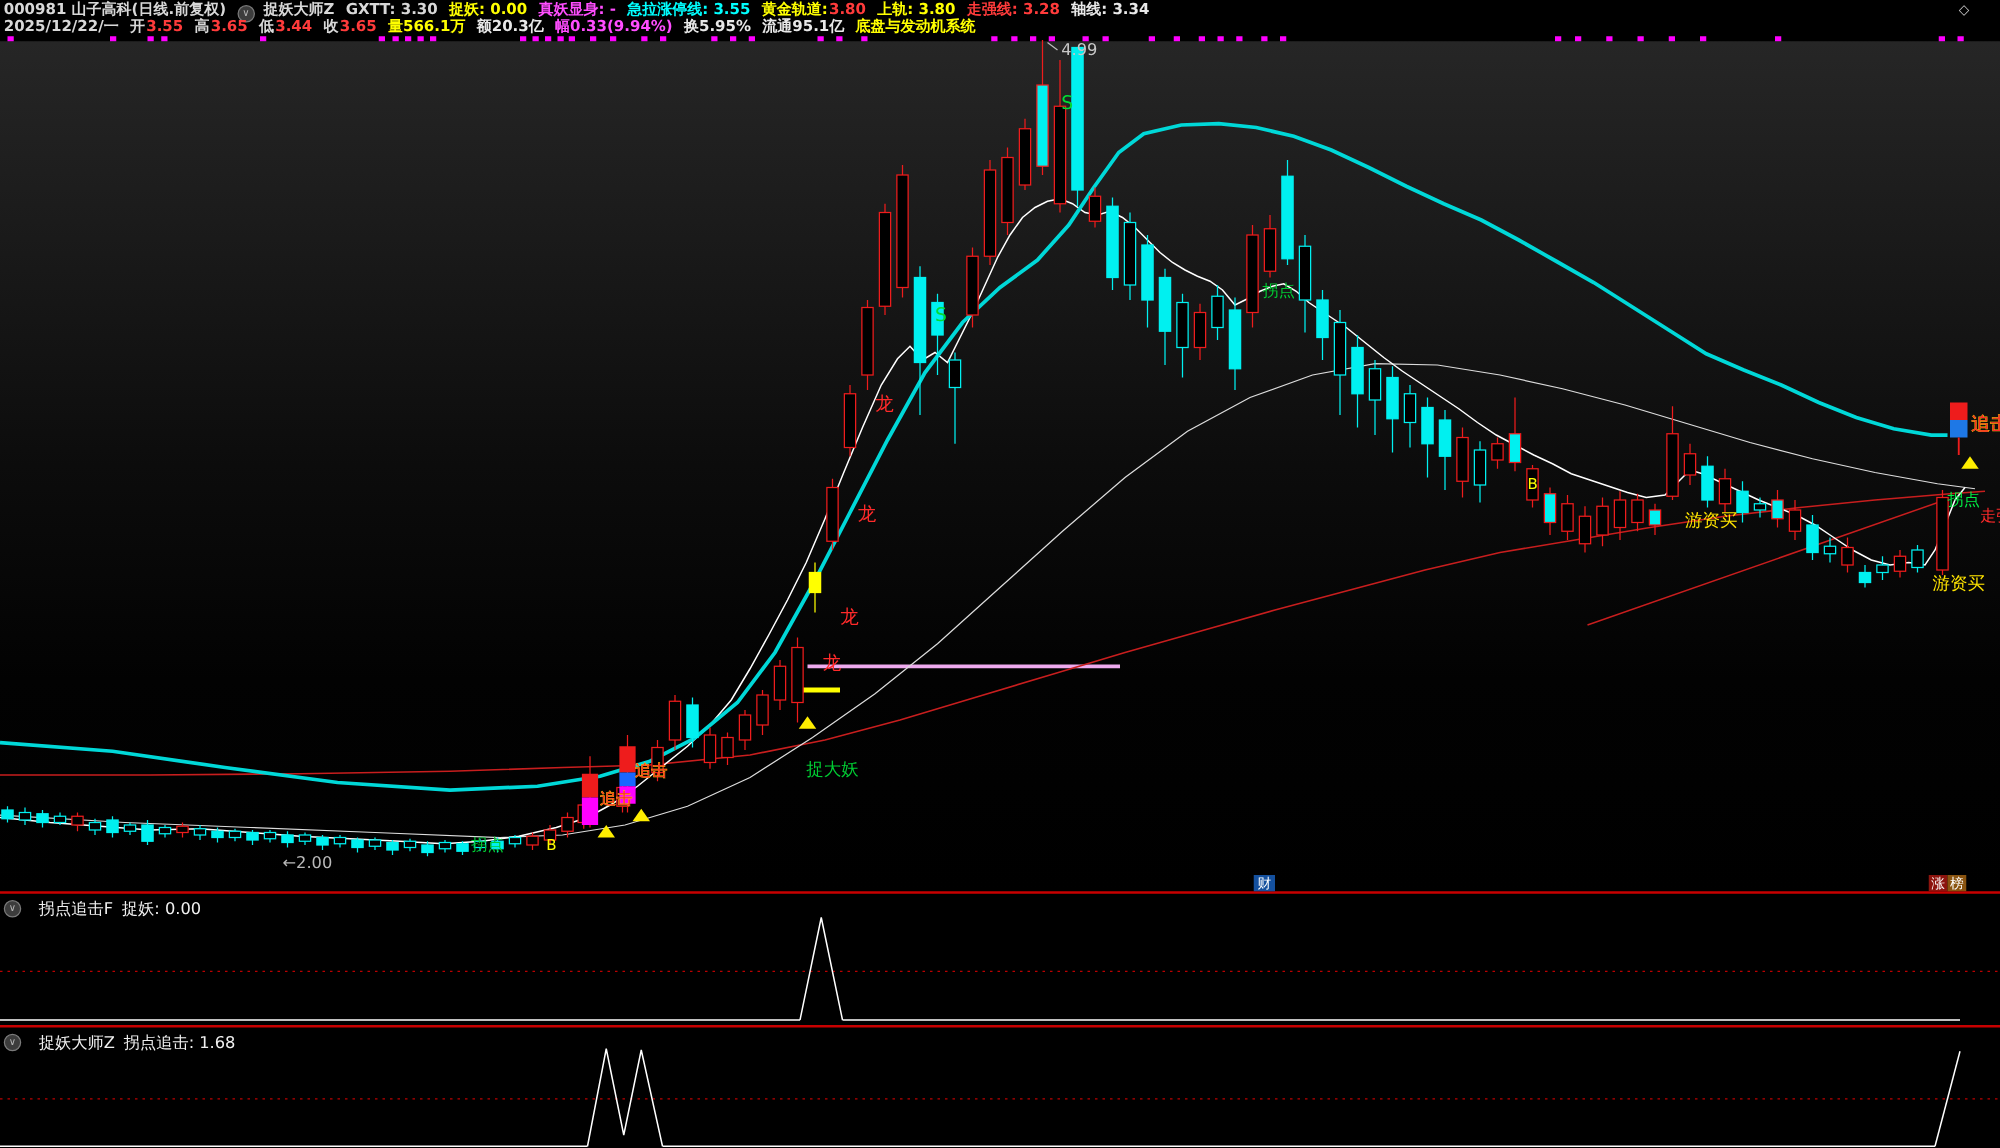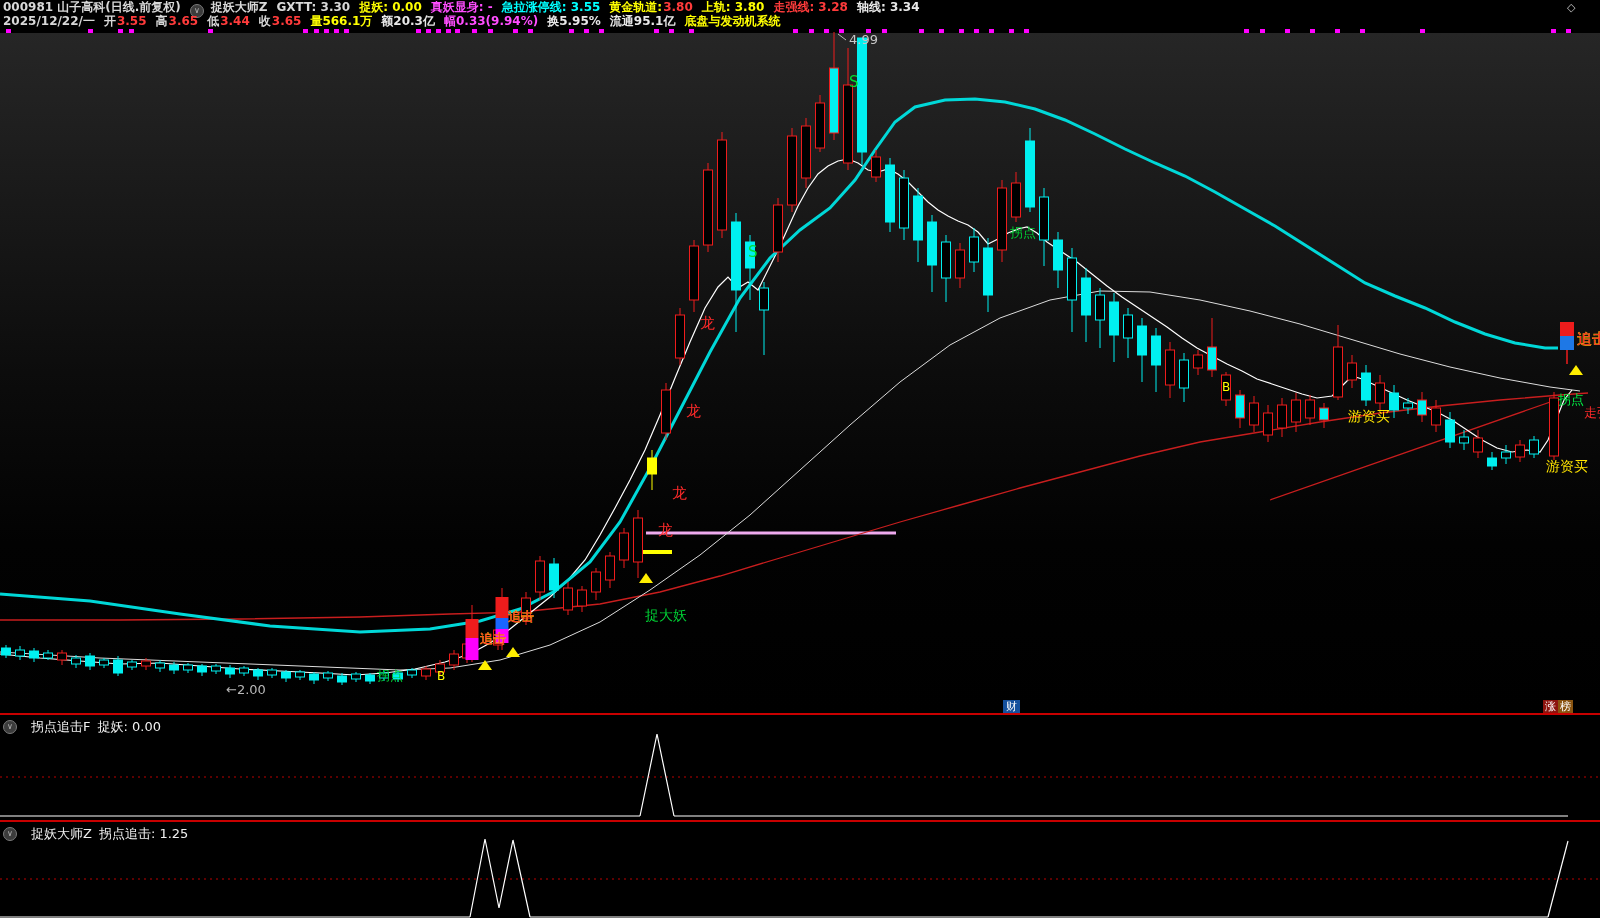--- a/index.html
+++ b/index.html
@@ -361,17 +361,17 @@
   </svg>
 
 <div class="panel-label" id="p2label">
   <span class="circ">∨</span>
   <span>拐点追击F</span>
   <span>捉妖: 0.00</span>
 </div>
 <div class="panel-label" id="p3label">
   <span class="circ">∨</span>
   <span>捉妖大师Z</span>
-  <span>拐点追击: 1.25</span>
+  <span>拐点追击: 1.68</span>
 </div>
 
 <span class="tag" id="tag-cai">财</span>
 <span class="tag" id="tag-zb"><span class="z1">涨</span><span class="z2">榜</span></span>
 
 </body></html>

